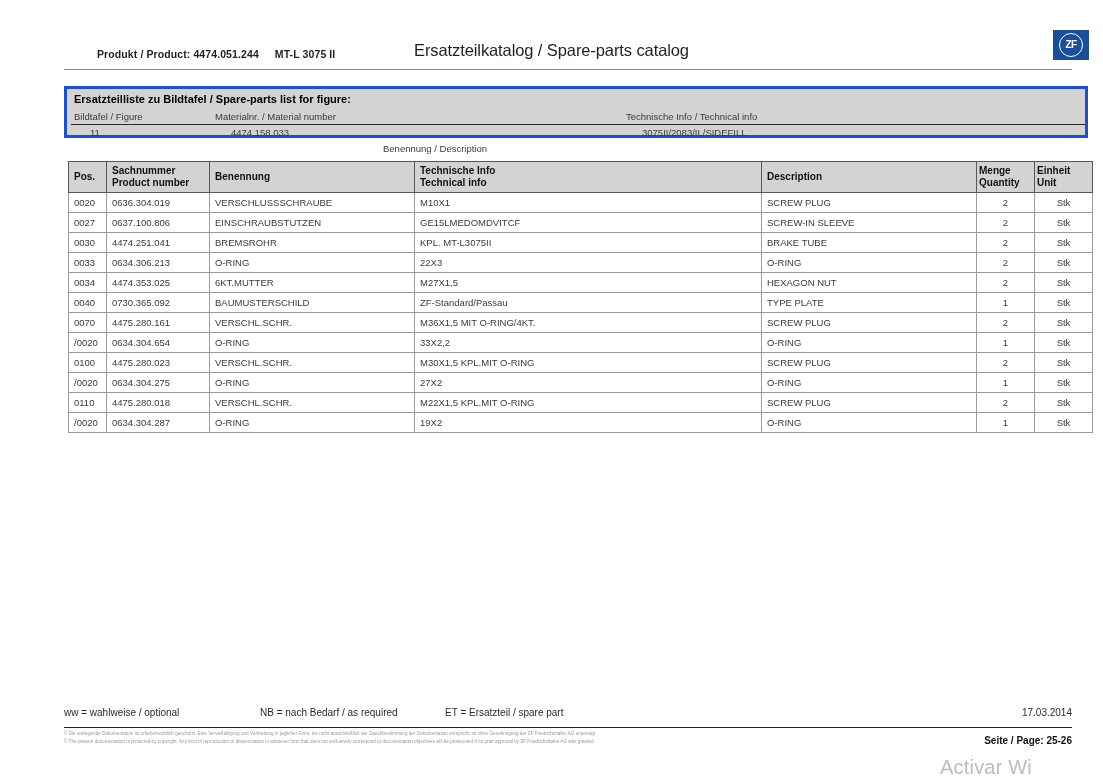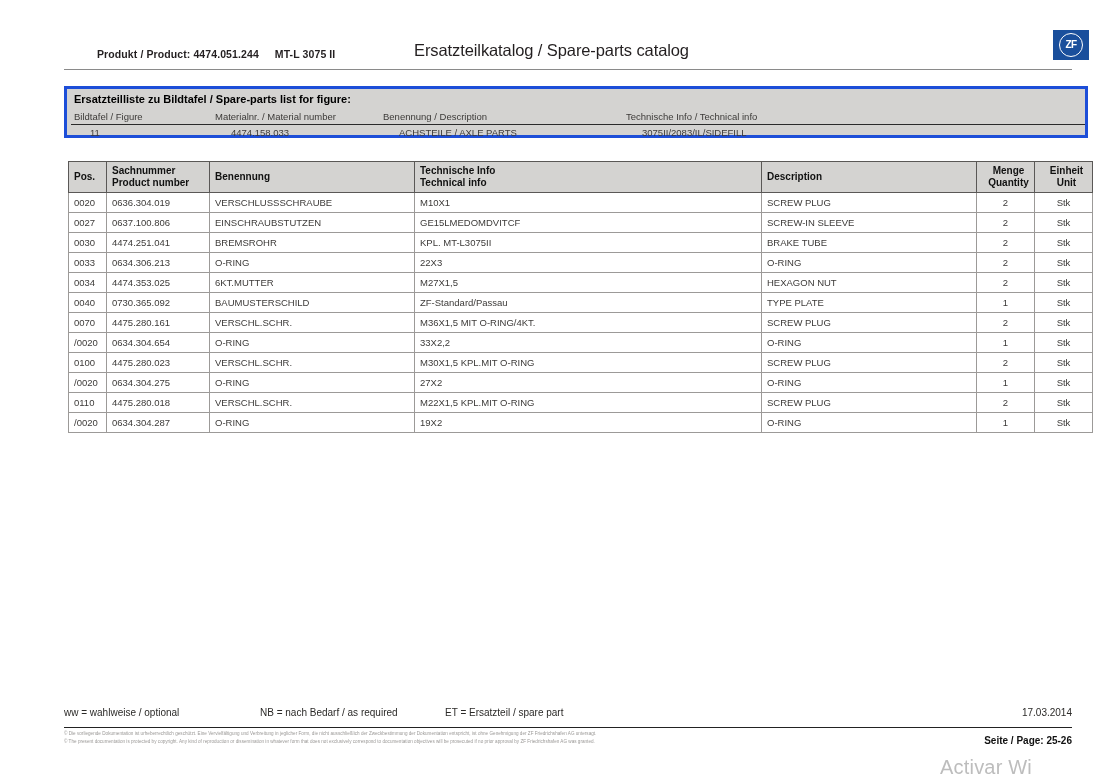--- a/index.html
+++ b/index.html
@@ -119,21 +119,21 @@
     width: 1014px; height: 1px;
     background: #2a2a2a;
   }
   .figbox-row {
     position: absolute;
     top: 38px; left: 16px; right: 0;
     height: 13px;
   }
   .c-fig   { left: 7px; }
   .c-matnr { left: 148px; }
-  .c-benen { left: 316px; }
+  .c-benen { left: 316px; margin-top: 32px; }
   .c-tech  { left: 559px; }
 
   
   .tbl {
     position: absolute;
     left: 68px; top: 161px;
     width: 1024px;
     border-collapse: collapse;
     table-layout: fixed;
     font-size: 9.5px;
@@ -148,21 +148,21 @@
     background: #d4d3d1;
     border-color: #5a5856;
     font-weight: bold;
     color: #111;
     font-size: 10px;
     text-align: left;
     height: 31px;
     padding: 3px 5px;
     line-height: 1.22;
   }
-  .tbl thead th.ctr { text-align: center; padding-left: 8px; padding-right: 2px; }
+  .tbl thead th.ctr { padding-left: 2px; padding-right: 2px; }
   .tbl tbody td {
     height: 20px;
     padding: 0 5px;
     color: #3c3a38;
     white-space: nowrap;
     overflow: hidden;
     text-overflow: ellipsis;
   }
   .tbl tbody td.ctr { text-align: center; padding: 0 2px; }
 

